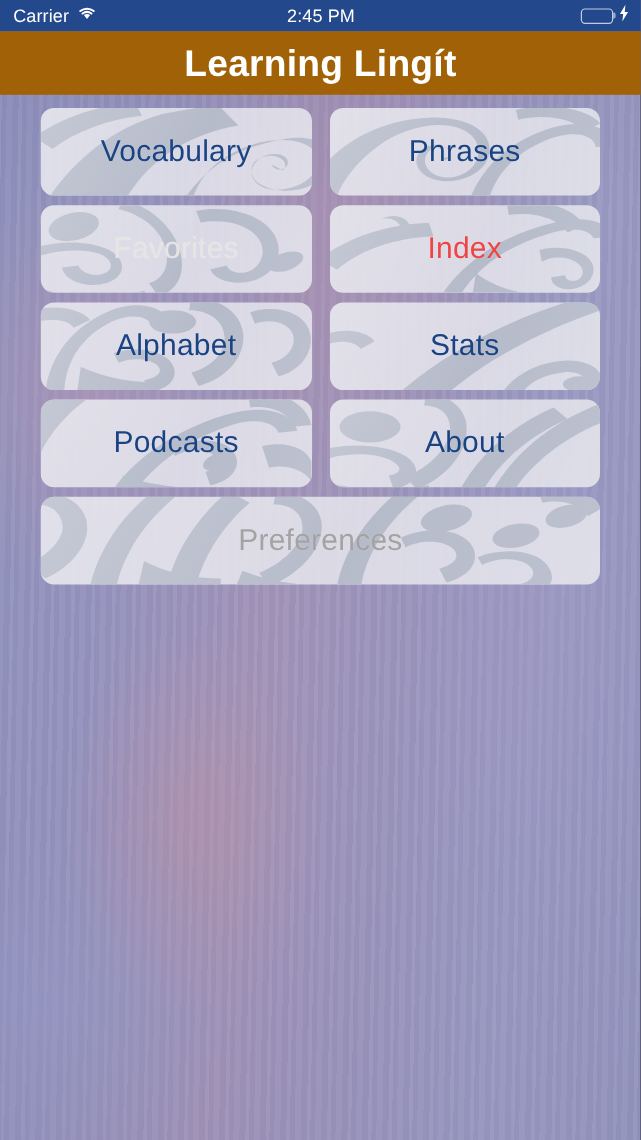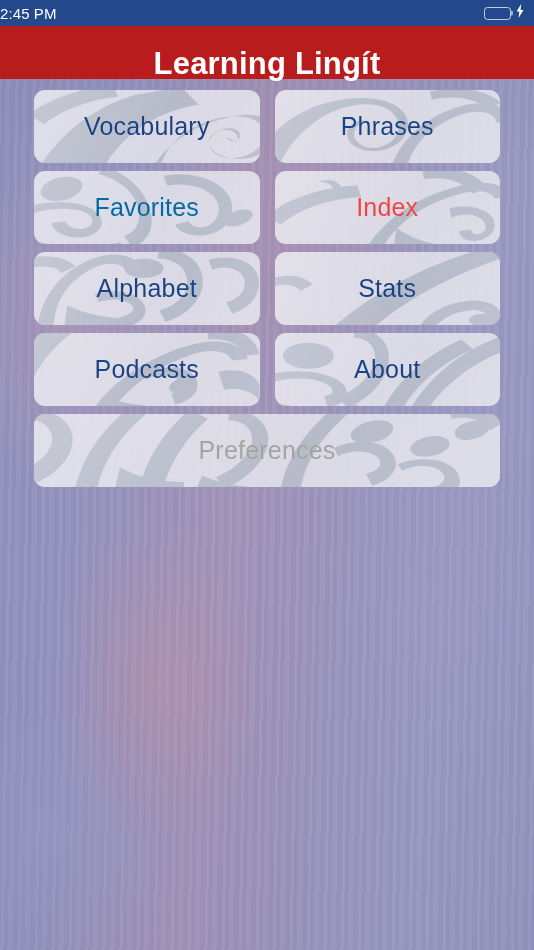--- a/index.html
+++ b/index.html
@@ -197,37 +197,47 @@
 </style>
 </head>
 <body>
 
 <div id="screen">
 
   <div id="bg"></div>
   <div id="bg-shade"></div>
 
   <div id="statusbar" style="background: rgb(35, 73, 140);">
+    <div class="sb-left">
+      <span class="carrier-label">Carrier</span>
+      <span class="wifi-icon">
+        <svg width="17" height="13" viewBox="0 0 17 13" aria-hidden="true">
+          <path d="M8.5 11.9 L5.9 8.6 a4.3 4.3 0 0 1 5.2 0 Z" fill="#ffffff"></path>
+          <path d="M2.9 5.2 a9 9 0 0 1 11.2 0" stroke="#ffffff" stroke-width="1.7" fill="none" stroke-linecap="round"></path>
+          <path d="M4.8 7.3 a6.1 6.1 0 0 1 7.4 0" stroke="#ffffff" stroke-width="1.7" fill="none" stroke-linecap="round"></path>
+        </svg>
+      </span>
+    </div>
 
     <div class="sb-center">2:45 PM</div>
 
     <div class="sb-right">
       <span class="battery">
         <span class="battery-fill" id="battery-fill" style="width: 55%; background: rgb(76, 217, 100);"></span>
         <span class="battery-nub"></span>
       </span>
       <span class="bolt-icon">
         <svg width="8" height="14" viewBox="0 0 8 14" aria-hidden="true">
           <path d="M5.2 0 L0.6 7.6 H3.3 L2.6 14 L7.4 6.1 H4.6 Z" fill="#ffffff"></path>
         </svg>
       </span>
     </div>
   </div>
 
-  <div id="header" style="background: #b91c1c; align-items: flex-end;">
+  <div id="header" style="background: #a16207;">
     <div id="header-title" style="color: rgb(255, 255, 255);">Learning Lingít</div>
   </div>
 
   <div id="menu">
       <div class="menu-row">
         <button class="menu-btn">
           <span class="art">
             <svg viewBox="0 0 230 90" preserveAspectRatio="none">
               <g fill="#b5bac9">
                 <path d="M8 90 C 30 52 62 20 104 6 L 150 -4 L 168 18 C 130 26 96 48 74 90 Z"></path>
@@ -261,21 +271,21 @@
                 <ellipse cx="28" cy="22" rx="22" ry="14" transform="rotate(-18 28 22)"></ellipse>
                 <path d="M-6 44 C 14 36 42 36 58 46 C 74 56 72 74 56 80 C 40 86 20 78 18 64 L 32 62 C 34 70 46 74 54 70 C 62 66 62 56 50 50 C 36 44 12 46 -6 54 Z"></path>
                 <path d="M70 -6 C 94 2 112 22 118 46 C 124 70 116 88 100 94 L 92 80 C 104 76 110 62 106 44 C 101 24 86 10 66 4 Z"></path>
                 <path d="M132 6 C 156 0 184 8 196 26 C 208 44 202 68 184 76 C 168 84 148 78 144 66 L 158 62 C 161 70 172 72 180 66 C 190 58 192 42 182 30 C 172 18 152 14 136 18 Z"></path>
                 <ellipse cx="208" cy="58" rx="16" ry="9" transform="rotate(-24 208 58)"></ellipse>
                 <path d="M-4 84 C 24 96 60 96 88 88 L 92 98 L -6 98 Z"></path>
               </g>
             </svg>
           </span>
           <span class="gloss"></span>
-          <span class="menu-label" style="color: #0369a1;">Favorites</span>
+          <span class="menu-label" style="color: #e5e5e5;">Favorites</span>
         </button>
         <button class="menu-btn">
           <span class="art">
             <svg viewBox="0 0 230 90" preserveAspectRatio="none">
               <g fill="#b5bac9">
                 <path d="M44 14 C 54 8 66 12 68 22 C 70 32 60 40 50 36 C 56 36 62 30 60 22 C 58 16 50 12 44 14 Z"></path>
                 <path d="M-10 56 C 14 34 46 20 84 18 L 88 32 C 54 34 26 46 6 66 Z"></path>
                 <path d="M96 90 C 116 56 148 30 190 18 C 216 10 236 16 240 32 L 224 34 C 220 24 204 22 184 30 C 150 42 126 64 112 90 Z"></path>
                 <path d="M150 -4 C 178 -8 206 2 216 20 L 202 28 C 194 14 174 6 152 10 Z"></path>
                 <path d="M178 46 C 196 40 216 46 222 58 C 228 70 220 84 206 86 C 196 88 188 82 188 74 L 200 72 C 200 77 205 79 210 77 C 216 74 217 65 210 59 C 202 52 188 52 180 58 Z"></path>

